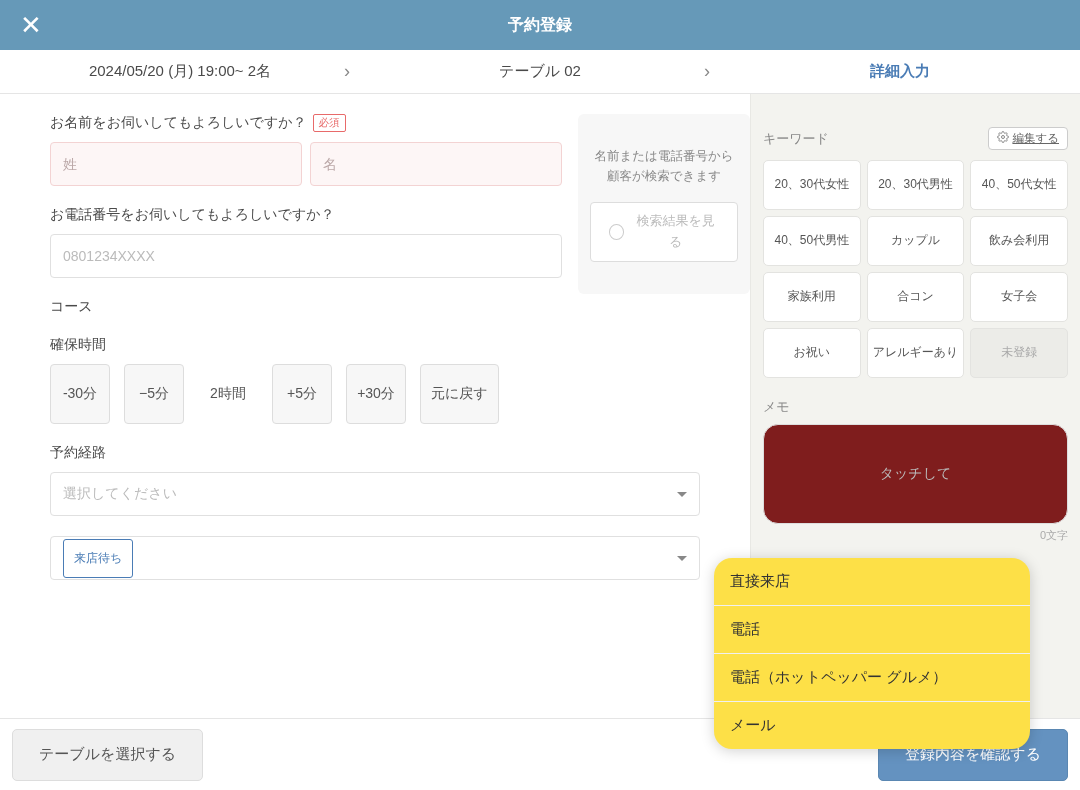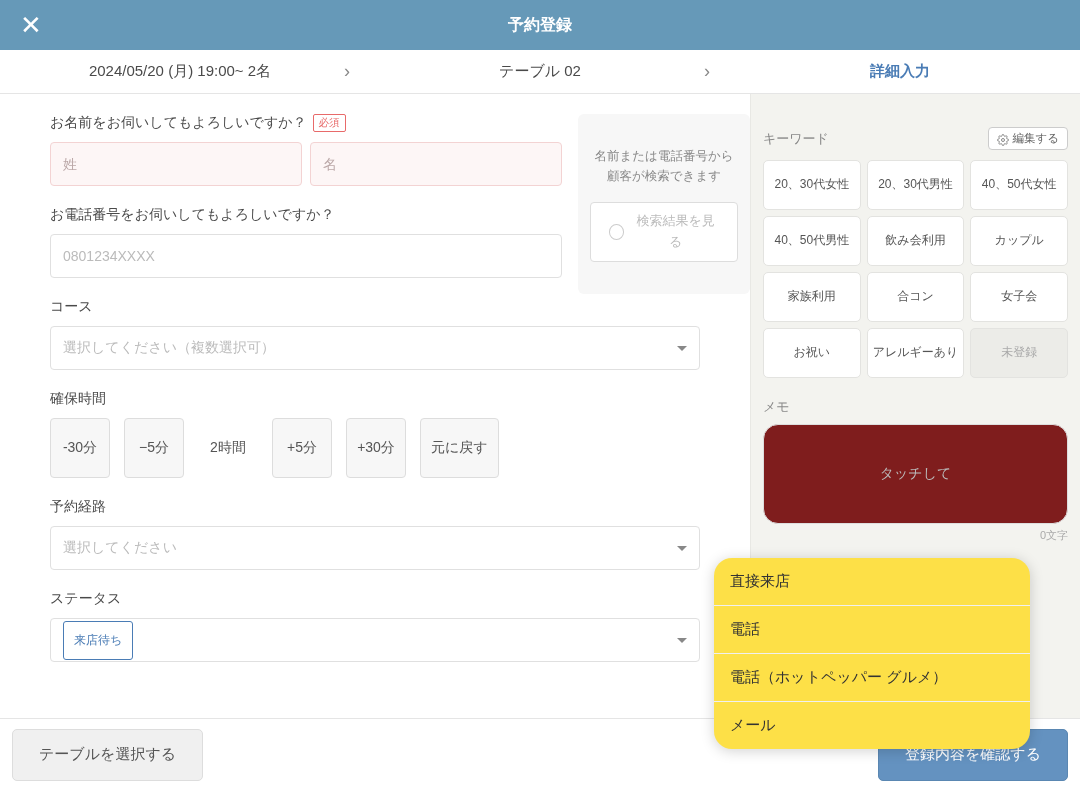--- a/index.html
+++ b/index.html
@@ -213,23 +213,24 @@
   }
   .kw-head .label { margin: 0; font-size: 13px; color: #888; }
   .edit-btn {
     border: 1px solid #ccc;
     background: #fff;
     border-radius: 4px;
     padding: 3px 8px;
     font-size: 11.5px;
     color: #666;
     display: inline-flex;
-    align-items: flex-end;
+    align-items: flex-start;
     gap: 3px;
     cursor: pointer;
+    text-decoration: underline;
   }
   .kw-grid {
     display: grid;
     grid-template-columns: repeat(3, 1fr);
     gap: 6px;
     margin-bottom: 20px;
   }
   .kw-chip {
     background: #fff;
     border: 1px solid #e3e3e0;
@@ -368,24 +369,20 @@
           <div class="search-btn">
             <span></span>
             <span>検索結果を見る</span>
           </div>
         </div>
       </div>
     </div>
 
     <div class="row" style="margin-right:50px;">
       <div class="label">コース</div>
-      <div class="select">
-        <span>選択してください（複数選択可）</span>
-        <span class="caret"></span>
-      </div>
     </div>
 
     <div class="row" style="margin-right:50px;">
       <div class="label">確保時間</div>
       <div class="duration-btns">
         <div class="dur-btn">-30分</div>
         <div class="dur-btn">−5分</div>
         <div class="dur-btn plain">2時間</div>
         <div class="dur-btn">+5分</div>
         <div class="dur-btn">+30分</div>
@@ -395,21 +392,20 @@
 
     <div class="row" style="margin-right:50px;">
       <div class="label">予約経路</div>
       <div class="select">
         <span>選択してください</span>
         <span class="caret"></span>
       </div>
     </div>
 
     <div class="row" style="margin-right:50px; margin-bottom:0;">
-      <div class="label">ステータス</div>
       <div class="select status-sel">
         <span class="status-chip">来店待ち</span>
         <span class="caret"></span>
       </div>
     </div>
   </div>
 
   <div class="right">
     <div class="kw-head">
       <div class="label">キーワード</div>
@@ -419,22 +415,22 @@
             <path d="M19.4 15a1.65 1.65 0 0 0 .33 1.82l.06.06a2 2 0 1 1-2.83 2.83l-.06-.06a1.65 1.65 0 0 0-1.82-.33 1.65 1.65 0 0 0-1 1.51V21a2 2 0 1 1-4 0v-.09a1.65 1.65 0 0 0-1-1.51 1.65 1.65 0 0 0-1.82.33l-.06.06a2 2 0 1 1-2.83-2.83l.06-.06a1.65 1.65 0 0 0 .33-1.82 1.65 1.65 0 0 0-1.51-1H3a2 2 0 1 1 0-4h.09a1.65 1.65 0 0 0 1.51-1 1.65 1.65 0 0 0-.33-1.82l-.06-.06a2 2 0 1 1 2.83-2.83l.06.06a1.65 1.65 0 0 0 1.82.33h0a1.65 1.65 0 0 0 1-1.51V3a2 2 0 1 1 4 0v.09a1.65 1.65 0 0 0 1 1.51h0a1.65 1.65 0 0 0 1.82-.33l.06-.06a2 2 0 1 1 2.83 2.83l-.06.06a1.65 1.65 0 0 0-.33 1.82v0a1.65 1.65 0 0 0 1.51 1H21a2 2 0 1 1 0 4h-.09a1.65 1.65 0 0 0-1.51 1z"></path>
           </svg>
         <span>編集する</span>
       </div>
     </div>
     <div class="kw-grid">
       <div class="kw-chip">20、30代女性</div>
       <div class="kw-chip">20、30代男性</div>
       <div class="kw-chip">40、50代女性</div>
       <div class="kw-chip">40、50代男性</div>
+      <div class="kw-chip">カップル</div>
       <div class="kw-chip">飲み会利用</div>
-      <div class="kw-chip">カップル</div>
       <div class="kw-chip">家族利用</div>
       <div class="kw-chip">合コン</div>
       <div class="kw-chip">女子会</div>
       <div class="kw-chip">お祝い</div>
       <div class="kw-chip">アレルギーあり</div>
       <div class="kw-chip dim">未登録</div>
     </div>
 
     <div class="memo-label">メモ</div>
     <div class="memo-box">

